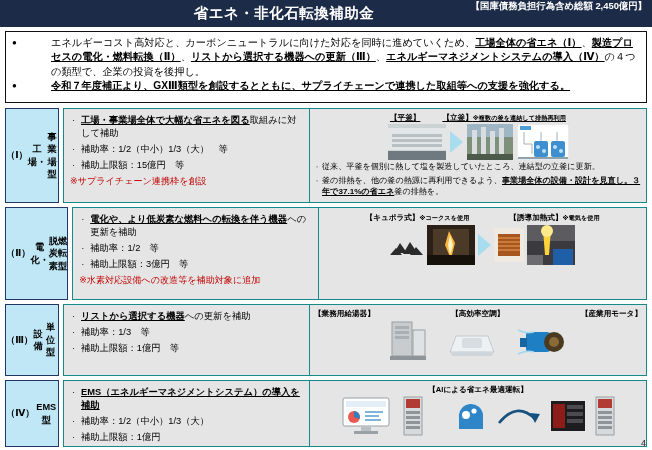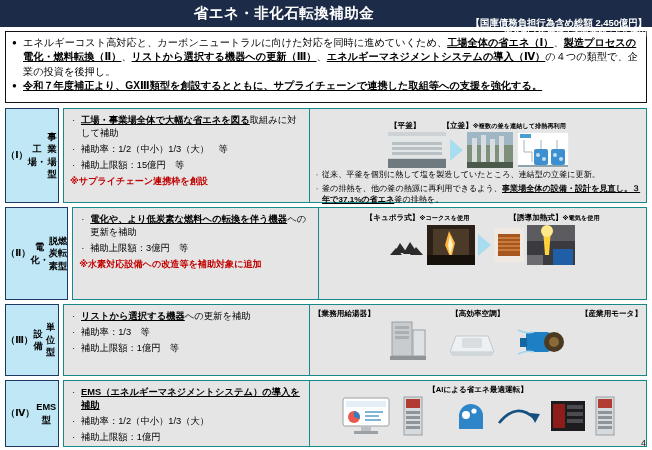--- a/index.html
+++ b/index.html
@@ -15,33 +15,33 @@
   .header{
     height:27px;background:#1c2b47;color:#ffffff;
     display:flex;align-items:center;position:relative;
   }
   .header-title{
     position:absolute;left:0;right:0;text-align:center;
     font-size:14.5px;font-weight:bold;letter-spacing:.5px;
     transform:translateX(-42px);
   }
   .header-right{
-    position:absolute;right:5px;top:18px;text-align:right;line-height:1.12;
+    position:absolute;right:5px;top:1px;text-align:right;line-height:1.12;
   }
   .header-budget{font-size:9.4px;font-weight:bold;white-space:nowrap;}
   .header-sub{font-size:8.6px;font-weight:bold;white-space:nowrap;}
 
   
   .summary{
     margin:4px 5px 0 5px;border:1px solid #111111;background:#fff;
     padding:4px 6px 4px 6px;box-sizing:border-box;height:72px;
   }
   .bullet-line{display:flex;font-size:10.2px;line-height:14.4px;color:#000;}
   .bullet-dot{flex:0 0 11px;font-size:8px;line-height:14.4px;}
-  .bullet-text{flex:1;}
+  .bullet-text{flex:1;margin-left:28px;}
   .u{ text-decoration:underline; font-weight:bold;}
 
   
   .rows{margin:5px 5px 0 5px;}
   .row{display:flex;align-items:stretch;margin-bottom:4px;}
   .row-cat{
     flex:0 0 54px;border:1.6px solid #1f3864;background:#bfe7f5;
     display:flex;align-items:center;justify-content:center;text-align:center;
     font-size:9.2px;font-weight:bold;line-height:12.5px;color:#000;
     box-sizing:border-box;
@@ -52,21 +52,21 @@
   }
   .row-text{
     flex:0 0 246px;padding:5px 4px 3px 6px;box-sizing:border-box;
     border-right:1.6px solid #168a8a;
   }
   .row-visual{flex:1;position:relative;box-sizing:border-box;padding:2px 4px;}
 
   .li{display:flex;font-size:9.3px;line-height:13px;color:#000;margin-bottom:3px;}
   .li-dot{flex:0 0 11px;font-size:7px;line-height:13px;}
   .li-tx{flex:1;}
-  .note{color:#c00000;font-weight:bold;font-size:9.1px;line-height:12px;margin-top:1px;}
+  .note{color:#c00000;font-weight:normal;font-size:9.1px;line-height:12px;margin-top:1px;}
 
   
   .vcap{font-size:7.6px;font-weight:bold;color:#000;text-align:center;white-space:nowrap;}
   .vcap .small{font-size:6.2px;font-weight:bold;}
   .vrow{display:flex;align-items:center;justify-content:center;gap:4px;}
   .arrow{
     width:0;height:0;border-top:11px solid transparent;border-bottom:11px solid transparent;
     border-left:13px solid #a8dcef;flex:0 0 auto;
   }
 
@@ -79,21 +79,20 @@
 </style>
 </head>
 <body>
 
 <div class="slide">
 
   <div class="header">
     <div class="header-title">省エネ・非化石転換補助金</div>
     <div class="header-right">
       <div class="header-budget">【国庫債務負担行為含め総額 2,450億円】</div>
-      <div class="header-sub">※令和７年度補正予算案額：675億円</div>
     </div>
   </div>
 
   <div class="summary" id="summary-box">
       <div class="bullet-line">
         <span class="bullet-dot">●</span>
         <span class="bullet-text"><span>エネルギーコスト高対応と、カーボンニュートラルに向けた対応を同時に進めていくため、</span><span class="u">工場全体の省エネ（Ⅰ）</span><span>、</span><span class="u">製造プロセスの電化・燃料転換（Ⅱ）</span><span>、</span><span class="u">リストから選択する機器への更新（Ⅲ）</span><span>、</span><span class="u">エネルギーマネジメントシステムの導入（Ⅳ）</span><span>の４つの類型で、企業の投資を後押し。</span></span>
       </div>
       <div class="bullet-line">
         <span class="bullet-dot">●</span>
@@ -122,21 +121,21 @@
       <span class="li-dot">・</span>
       <span class="li-tx"><span>補助率：1/2（中小）1/3（大）　等</span></span>
     </div>
     <div class="li">
       <span class="li-dot">・</span>
       <span class="li-tx"><span>補助上限額：15億円　等</span></span>
     </div>
             <div class="note">※サプライチェーン連携枠を創設</div>
           </div>
           <div class="row-visual">
-    <div class="vrow" style="gap:22px;justify-content:center;margin-top:10px;">
+    <div class="vrow" style="gap:22px;justify-content:center;margin-top:2px;text-decoration:underline;">
       <div class="vcap">【平釜】</div>
       <div class="vcap">【立釜】<span class="small">※複数の釜を連結して排熱再利用</span></div>
     </div>
     <div class="vrow" style="margin-top:1px;">
       <svg width="58" height="36" viewBox="0 0 58 36">
 <rect width="58" height="36" fill="#cdd2d4"></rect>
                 <rect y="4" width="58" height="22" fill="#e2e6e7"></rect>
 <g fill="#b9c0c3">
                   <rect x="4" y="10" width="50" height="3"></rect>
                   <rect x="4" y="15" width="50" height="3"></rect>
@@ -198,20 +197,24 @@
             <span>脱炭素</span>
             <br>
             <span>燃転型</span>
           </div>
         </div>
         <div class="row-body">
           <div class="row-text">
     <div class="li">
       <span class="li-dot">・</span>
       <span class="li-tx"><span class="u">電化や、より低炭素な燃料への転換を伴う機器</span><span>への更新を補助</span></span>
+    </div>
+    <div class="li">
+      <span class="li-dot">・</span>
+      <span class="li-tx"><span>補助率：1/2　等</span></span>
     </div>
     <div class="li">
       <span class="li-dot">・</span>
       <span class="li-tx"><span>補助上限額：3億円　等</span></span>
     </div>
             <div class="note">※水素対応設備への改造等を補助対象に追加</div>
           </div>
           <div class="row-visual">
     <div class="vrow" style="gap:40px;justify-content:center;margin-top:3px;">
       <div class="vcap">【キュポラ式】<span class="small">※コークスを使用</span></div>

